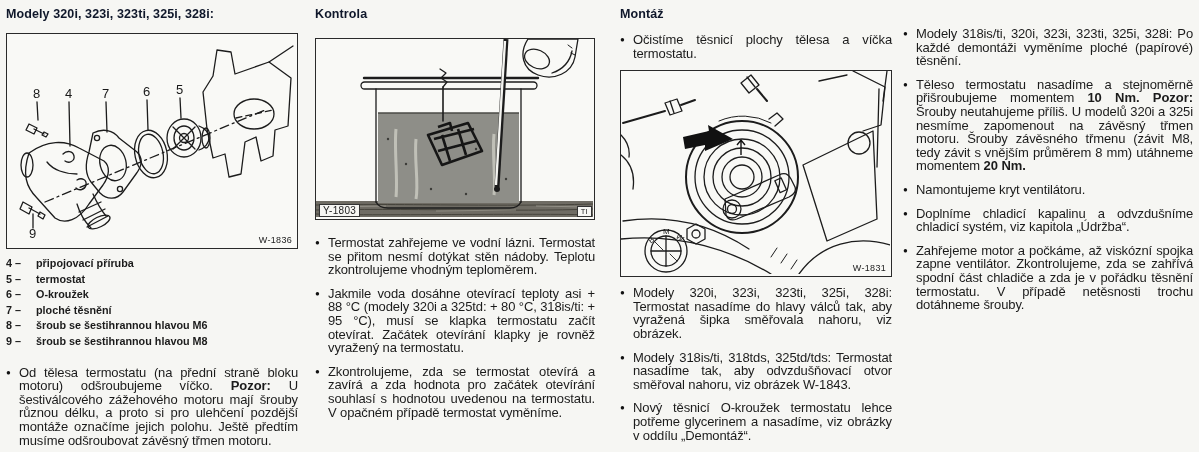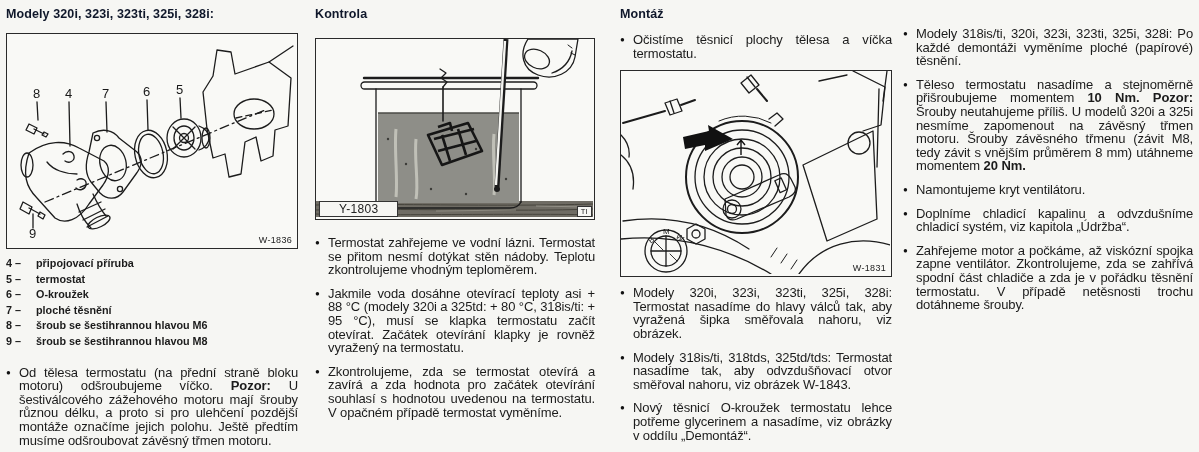--- a/index.html
+++ b/index.html
@@ -216,21 +216,21 @@
           <circle cx="181" cy="150" r="3" fill="#1c1c1c"></circle>
         </g>
 
         <g class="ink" fill="#f6f6f3">
           <path d="M212,0 C203,14 206,30 222,36 C238,42 256,34 259,18 L262,0 Z"></path>
           <ellipse cx="221" cy="20" rx="13" ry="9" transform="rotate(24 221 20)"></ellipse>
           <path d="M236,34 C248,30 254,22 256,12" fill="none"></path>
           <path d="M252,6 l4,3 M255,14 l4,2" fill="none" stroke-width="1"></path>
         </g>
       </svg>
-      <span class="refbox" style="left:3px;bottom:2px;background:#f6f6f3;border:1px solid #333;padding:0 19px;font-size:12px;">Y-1803</span>
+      <span class="refbox" style="left:3px;bottom:2px;background:#f6f6f3;border:1px solid #333;padding:0 3px;font-size:10px;">Y-1803</span>
       <span class="refbox" style="right:2px;bottom:2px;background:#f6f6f3;border:1px solid #333;padding:0 3px;font-size:7.5px;">TI</span>
     </figure>
 
     <div class="bullets">
         <div class="bullet">
           <span class="mk">●</span>
           <span class="tx"><span>Termostat zahřejeme ve vodní lázni. Termostat se přitom nesmí dotýkat stěn nádoby. Teplotu zkontrolujeme vhodným teploměrem.</span></span>
         </div>
         <div class="bullet">
           <span class="mk">●</span>

